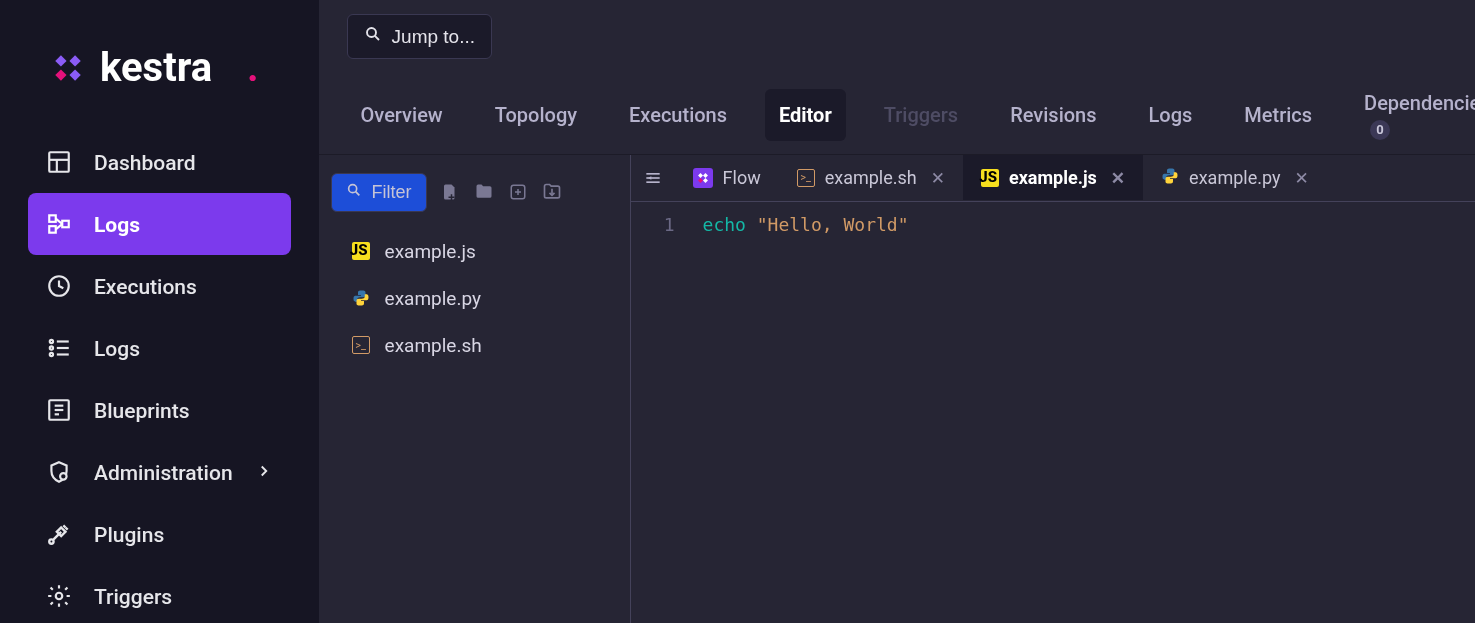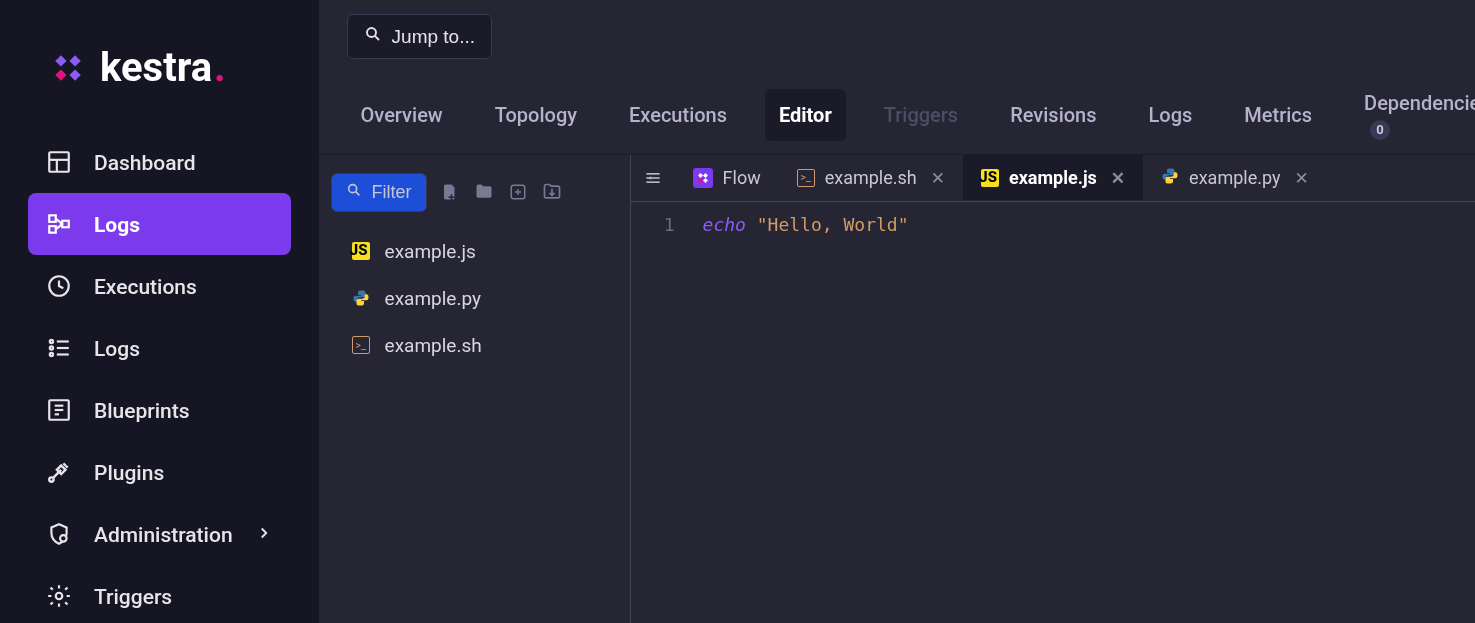--- a/index.html
+++ b/index.html
@@ -31,20 +31,21 @@
   width: 36px;
   height: 36px;
   position: relative;
 }
 .logo-text {
   font-size: 40px;
   font-weight: 700;
   color: #fff;
   display: flex;
   align-items: baseline;
+  gap: 33px;
 }
 .logo-dot {
   color: #e5117b;
   font-size: 40px;
   margin-left: 2px;
 }
 .nav {
   display: flex;
   flex-direction: column;
   padding: 0 28px;
@@ -276,21 +277,21 @@
   background: #262534;
 }
 .code {
   flex: 1;
   padding: 12px 0 0 16px;
   background: #262534;
 }
 .code-line {
   white-space: pre;
 }
-.tok-plain { color: #8b5cf6; font-style: italic; }
+.tok-plain { color: #14b8a6; }
 .tok-str { color: #d19a66; }
 
 
 .ficon-js {
   background: #f7df1e;
   color: #000;
   font-size: 15px;
   font-weight: 800;
   width: 18px; height: 18px;
   display:flex;align-items:flex-end;justify-content:flex-end;
@@ -389,44 +390,44 @@
             <line x1="8" y1="8" x2="16" y2="8"></line>
             <line x1="8" y1="12" x2="16" y2="12"></line>
             <line x1="8" y1="16" x2="12" y2="16"></line>
           </svg>
       </span>
       <span>Blueprints</span>
     </div>
 
     <div class="nav-item">
       <span class="nav-icon">
+        <svg width="26" height="26" viewBox="0 0 24 24" fill="none" stroke="currentColor" stroke-width="2">
+            <path d="M12 3 L19 6 V11 C19 16 16 19 12 21 C8 19 5 16 5 11 V6 Z"></path>
+            <circle cx="16" cy="16" r="3" fill="#161523"></circle>
+          </svg>
+      </span>
+      <span>Administration</span>
+      <span class="chev">
+        <svg width="18" height="18" viewBox="0 0 24 24" fill="none" stroke="currentColor" stroke-width="2.5">
+            <polyline points="9 6 15 12 9 18"></polyline>
+          </svg>
+      </span>
+    </div>
+
+    <div class="nav-item">
+      <span class="nav-icon">
         <svg width="26" height="26" viewBox="0 0 24 24" fill="none" stroke="currentColor" stroke-width="2.2">
             <path d="M7 17 L14 10"></path>
             <path d="M14 6 L18 10 L14 14 L10 10 Z"></path>
             <path d="M16 4 L18 6"></path>
             <path d="M20 8 L18 6"></path>
             <circle cx="5" cy="19" r="2"></circle>
           </svg>
       </span>
       <span>Plugins</span>
-    </div>
-
-    <div class="nav-item">
-      <span class="nav-icon">
-        <svg width="26" height="26" viewBox="0 0 24 24" fill="none" stroke="currentColor" stroke-width="2">
-            <path d="M12 3 L19 6 V11 C19 16 16 19 12 21 C8 19 5 16 5 11 V6 Z"></path>
-            <circle cx="16" cy="16" r="3" fill="#161523"></circle>
-          </svg>
-      </span>
-      <span>Administration</span>
-      <span class="chev">
-        <svg width="18" height="18" viewBox="0 0 24 24" fill="none" stroke="currentColor" stroke-width="2.5">
-            <polyline points="9 6 15 12 9 18"></polyline>
-          </svg>
-      </span>
     </div>
 
     <div class="nav-item">
       <span class="nav-icon">
         <svg width="26" height="26" viewBox="0 0 24 24" fill="none" stroke="currentColor" stroke-width="2">
             <circle cx="12" cy="12" r="3"></circle>
             <path d="M12 2v3M12 19v3M4.2 4.2l2.1 2.1M17.7 17.7l2.1 2.1M2 12h3M19 12h3M4.2 19.8l2.1-2.1M17.7 6.3l2.1-2.1"></path>
           </svg>
       </span>
       <span>Triggers</span>

